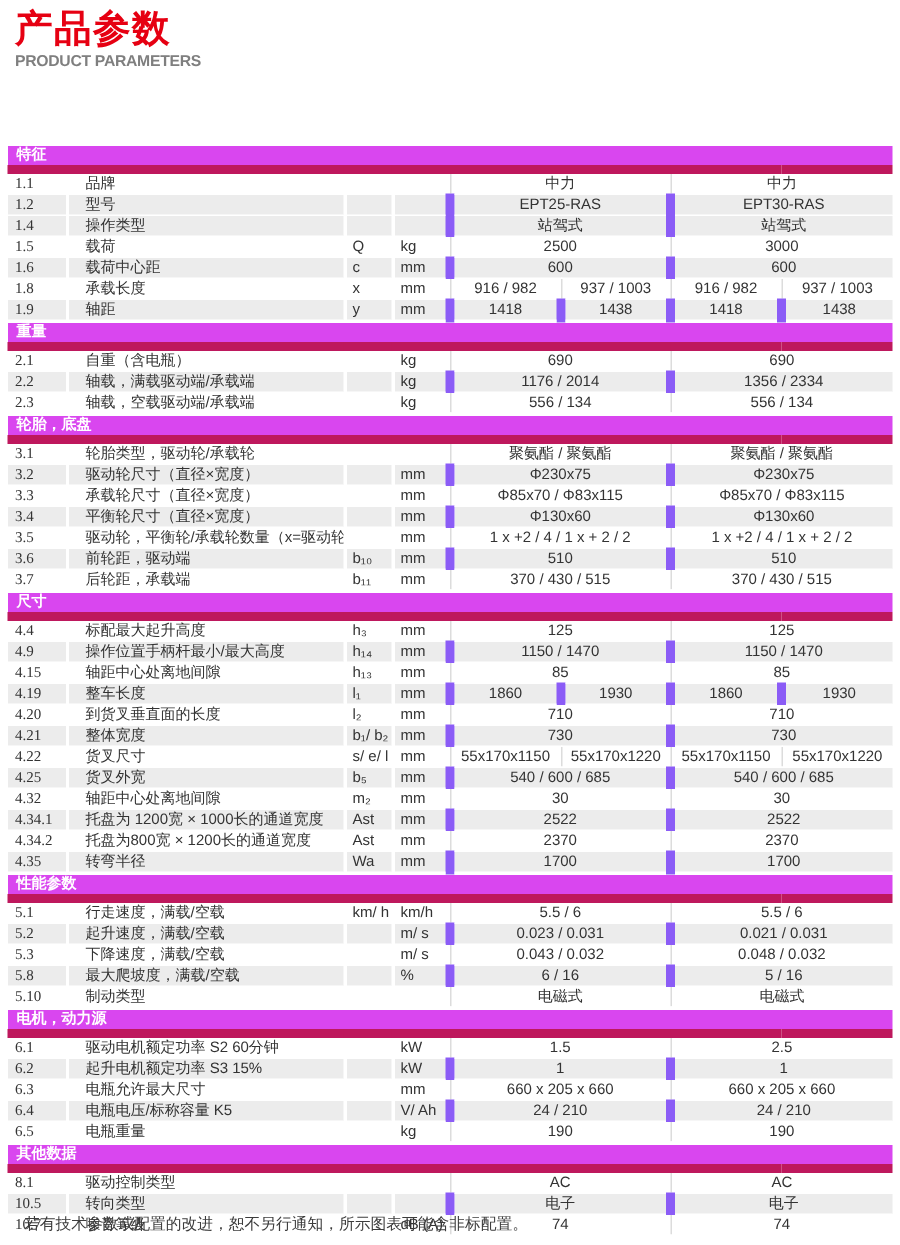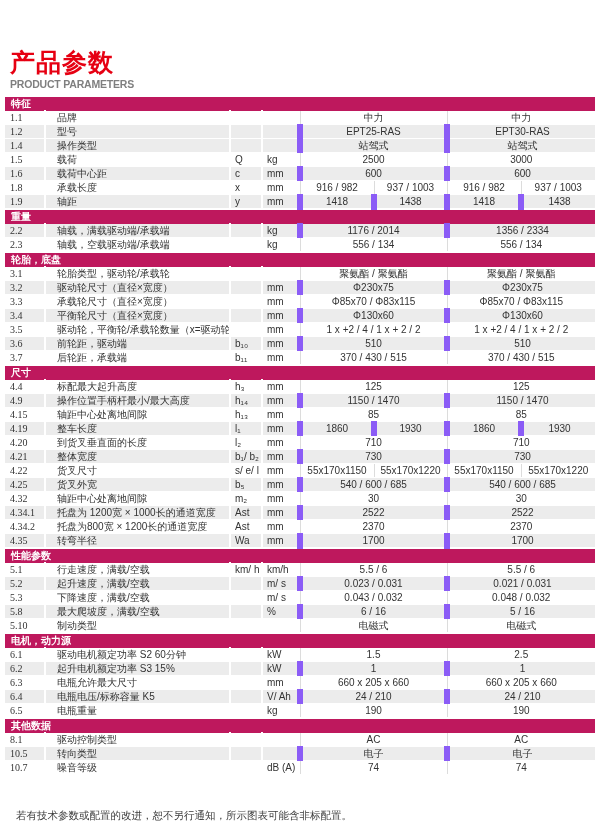--- a/index.html
+++ b/index.html
@@ -1,30 +1,30 @@
 <!DOCTYPE html>
 <html><head>
 <meta charset="utf-8">
 <style>
   html,body{margin:0;padding:0;background:#fff;}
   .page{
     position:relative;width:600px;height:830px;background:#ffffff;overflow:hidden;
     font-family:"Liberation Sans","DejaVu Sans",sans-serif;color:#333;
   }
   .hdr{position:absolute;top:6px;left:10px;}
-  .title{color:#e60012;font-size:25px;font-weight:bold;line-height:1.05;letter-spacing:1px;margin-top:43px;}
+  .title{color:#e60012;font-size:25px;font-weight:bold;line-height:1.05;letter-spacing:1px;}
   .subtitle{color:#7f7f7f;font-size:10.5px;font-weight:bold;margin-top:3px;letter-spacing:-0.2px;}
   table.spec{
     position:absolute;top:95px;left:5px;width:590px;
     border-collapse:collapse;table-layout:fixed;font-size:10px;color:#333;
   }
   td{height:13px;line-height:13px;padding:0;white-space:nowrap;overflow:hidden;vertical-align:middle;}
   tr.sec td{
-    background:#be185d;color:#ffffff;font-weight:bold;padding-left:6px;
-    border-top:2px solid #ffffff;border-bottom:1px solid #be185d;
+    background:#d946ef;color:#ffffff;font-weight:bold;padding-left:6px;
+    border-top:2px solid #ffffff;border-bottom:6px solid #be185d;
   }
   tr.data td{border-bottom:1px solid #ffffff;}
   tr.alt td{background:#ececec;}
   td.num{padding-left:5px;font-family:Liberation Serif, serif;}
   td.label{padding-left:11px;border-left:2px solid #ffffff;margin-top:36px;}
   td.sym,td.unit{padding-left:4px;border-left:2px solid #ffffff;}
   td.val{text-align:center;}
   tr.data td.val{border-left:1px solid #dcdcdc;}
   tr.alt td.val{border-left:6px solid #8b5cf6;}
   .note{position:absolute;top:809px;left:16px;font-size:10.5px;color:#3c3c3c;}
@@ -110,20 +110,28 @@
           <td class="sym">y</td>
           <td class="unit">mm</td>
           <td class="val">1418</td>
           <td class="val">1438</td>
           <td class="val">1418</td>
           <td class="val">1438</td>
         </tr>
         <tr class="sec">
           <td class="" colspan="8">重量</td>
         </tr>
+        <tr class="data">
+          <td class="num">2.1</td>
+          <td class="label">自重（含电瓶）</td>
+          <td class="sym"></td>
+          <td class="unit">kg</td>
+          <td class="val" colspan="2">690</td>
+          <td class="val" colspan="2">690</td>
+        </tr>
         <tr class="data alt">
           <td class="num">2.2</td>
           <td class="label">轴载，满载驱动端/承载端</td>
           <td class="sym"></td>
           <td class="unit">kg</td>
           <td class="val" colspan="2">1176 / 2014</td>
           <td class="val" colspan="2">1356 / 2334</td>
         </tr>
         <tr class="data">
           <td class="num">2.3</td>

